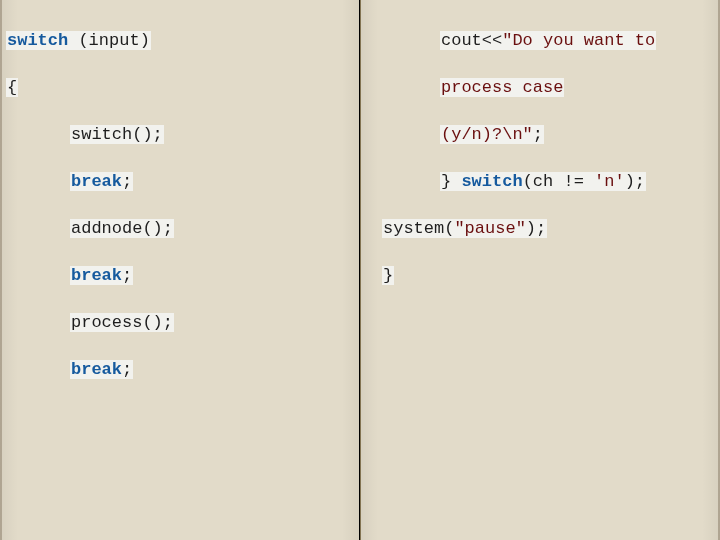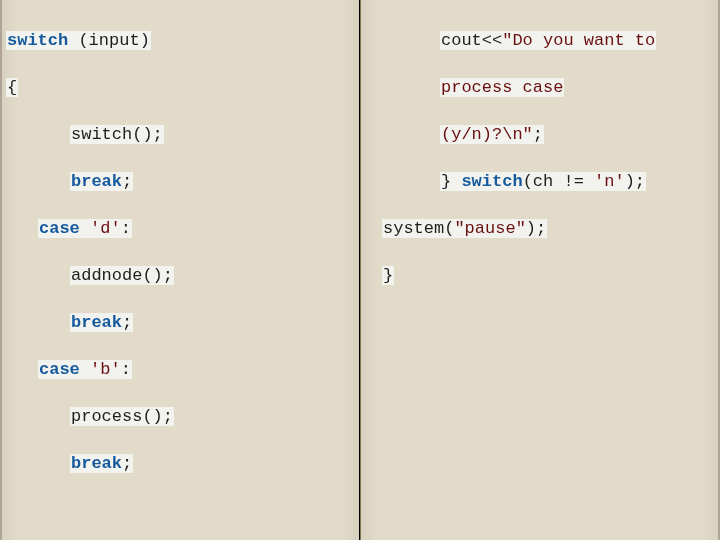--- a/index.html
+++ b/index.html
@@ -77,24 +77,22 @@
   <div class="edge-left"></div>
   <div class="edge-right"></div>
   <div class="divider"></div>
 
   <div class="col">
     <div class="code">
 <span class="line"><span class="tok"><span class="kw">switch</span><span class="txt"> (input)</span></span></span>
 <span class="line"><span class="tok txt">{</span></span>
 <span class="line ind2"><span class="tok txt">switch();</span></span>
 <span class="line ind2"><span class="tok"><span class="kw">break</span><span class="txt">;</span></span></span>
-<span class="line ind1"><span class="tok"><span class="kw">case</span> <span class="ch">'d'</span><span class="txt">:</span></span></span>
 <span class="line ind2"><span class="tok txt">addnode();</span></span>
 <span class="line ind2"><span class="tok"><span class="kw">break</span><span class="txt">;</span></span></span>
-<span class="line ind1"><span class="tok"><span class="kw">case</span> <span class="ch">'b'</span><span class="txt">:</span></span></span>
 <span class="line ind2"><span class="tok txt">process();</span></span>
 <span class="line ind2"><span class="tok"><span class="kw">break</span><span class="txt">;</span></span></span>
 
 
 
 
 
 
 
 

